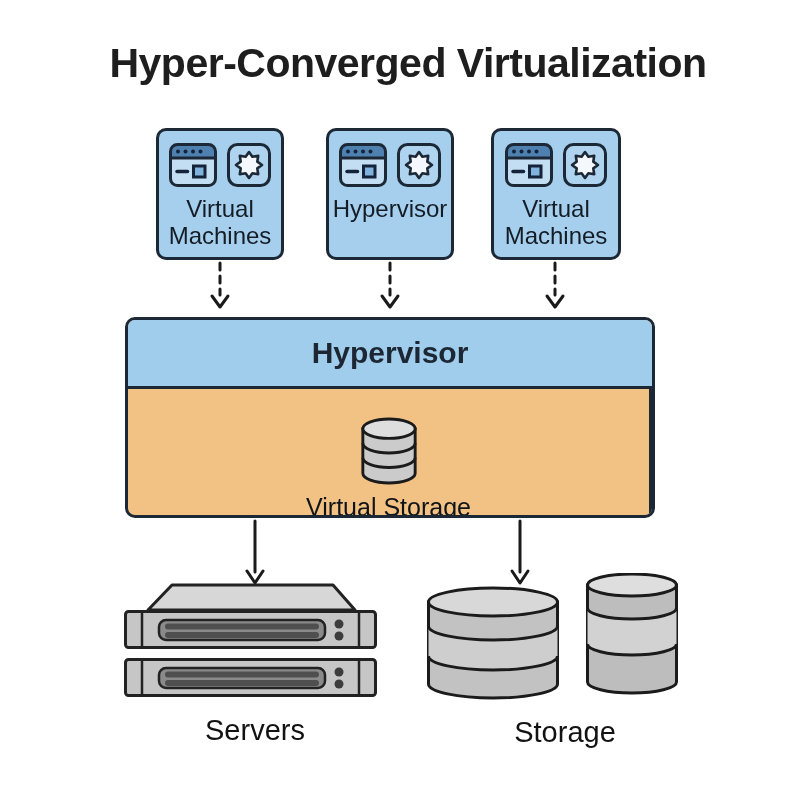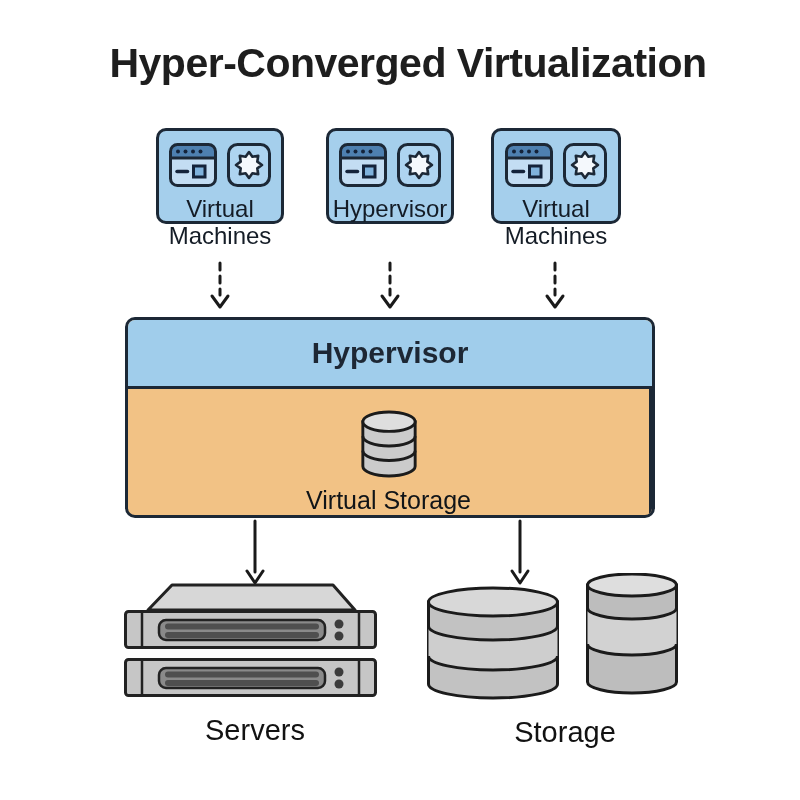--- a/index.html
+++ b/index.html
@@ -10,34 +10,34 @@
     --arrow:#1a1a1a;
     --ink:#141c26;
   }
   *{margin:0;padding:0;box-sizing:border-box;}
   body{background:#ffffff;font-family:"Liberation Sans", sans-serif;}
   .canvas{position:relative;width:800px;height:800px;background:#ffffff;overflow:hidden;}
 
   .title{position:absolute;top:40px;left:8px;width:800px;text-align:center;
     font-size:41px;font-weight:700;color:#1e1e1e;letter-spacing:-0.5px;}
 
-  .top-box{position:absolute;top:128px;height:96px;background:var(--box-fill);
+  .top-box{position:absolute;top:128px;height:132px;background:var(--box-fill);
     border:3px solid var(--outline);border-radius:10px;
     display:flex;flex-direction:column;align-items:center;padding-top:12px;}
   .top-box .icons{display:flex;gap:10px;align-items:center;}
   .top-box .label{margin-top:9px;font-size:24px;font-weight:500;color:var(--ink);
     text-align:center;line-height:1.12;width:122px;}
 
   .container{position:absolute;left:125px;top:317px;width:530px;height:201px;
     border:3px solid var(--outline);border-radius:10px;overflow:hidden;background:var(--body-fill);}
   .container .header{height:69px;background:var(--header-fill);
     border-bottom:3px solid var(--outline);display:flex;align-items:center;justify-content:center;}
   .container .header .hv-title{font-size:30px;font-weight:700;color:#1d2734;}
   .container .body{display:flex;height:126px;}
-  .cell{flex:1;display:flex;flex-direction:column;align-items:center;justify-content:flex-end;padding-top:26px;}
+  .cell{flex:1;display:flex;flex-direction:column;align-items:center;justify-content:flex-start;padding-top:26px;}
   .cell-divider{width:3px;background:var(--outline);}
   .cell .label{margin-top:6px;font-size:25px;font-weight:500;color:#101418;}
 
   .hw-label{position:absolute;font-size:29px;font-weight:500;color:#121212;text-align:center;}
   .hw-label.servers{left:125px;width:260px;top:714px;}
   .hw-label.storage{left:435px;width:260px;top:716px;}
 
   .abs{position:absolute;}
   svg{display:block;}
   .arrows{position:absolute;left:0;top:0;pointer-events:none;}

